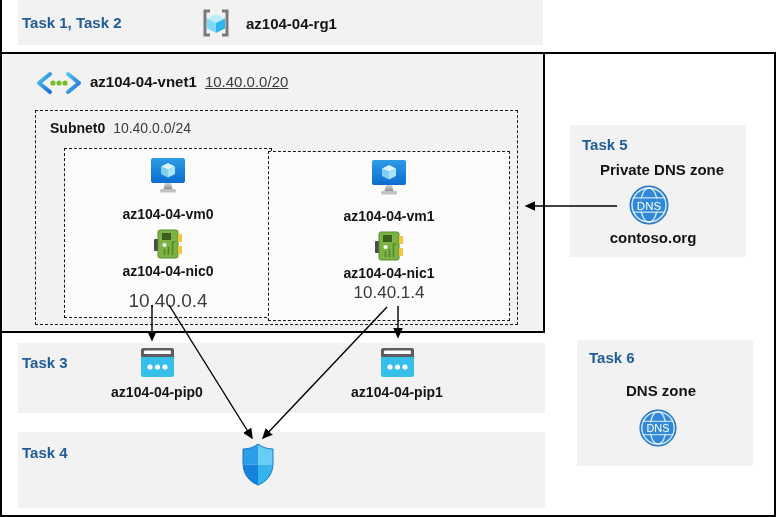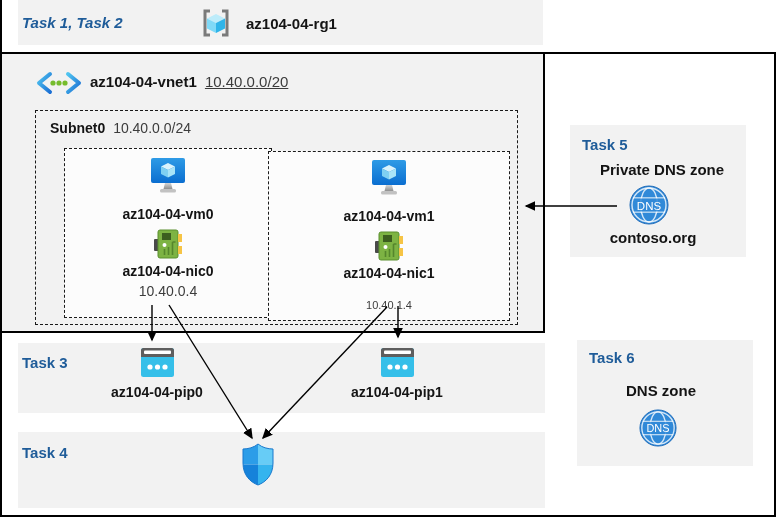--- a/index.html
+++ b/index.html
@@ -21,21 +21,21 @@
 <body>
 
 <div id="canvas">
 
   <div class="abs frame" style="left:0;top:0;width:2px;height:517px;"></div>
   <div class="abs frame" style="left:0;top:52px;width:776px;height:2px;"></div>
   <div class="abs frame" style="left:774px;top:52px;width:2px;height:465px;"></div>
   <div class="abs frame" style="left:0;top:515px;width:776px;height:2px;"></div>
 
   <div class="abs band" style="left:18px;top:0;width:525px;height:45px;"></div>
-  <div class="abs h-task" style="left:22px;top:14px;font-style:italic;">Task 1, Task 2</div>
+  <div class="abs h-task" style="left:22px;top:14px;">Task 1, Task 2</div>
   <div class="abs" style="left:200px;top:8px;">
     <svg width="32" height="30" viewBox="0 0 32 30">
       <path d="M10,3 H5 V27 H10" fill="none" stroke="#7a7a7a" stroke-width="3"></path>
       <path d="M22,3 H27 V27 H22" fill="none" stroke="#7a7a7a" stroke-width="3"></path>
       <polygon points="16,6 25,10.5 16,15 7,10.5" fill="#bdecfa"></polygon>
       <polygon points="7,10.5 16,15 16,25 7,20.5" fill="#7fd9f7"></polygon>
       <polygon points="25,10.5 16,15 16,25 25,20.5" fill="#2fb4e9"></polygon>
     </svg>
   </div>
   <div class="abs lbl15" style="left:246px;top:15px;">az104-04-rg1</div>
@@ -94,21 +94,21 @@
         <rect x="1" y="10" width="5" height="12" rx="1" fill="#4a4a4a"></rect>
         <rect x="5" y="1" width="20" height="28" rx="2" fill="#7db343" stroke="#5a8f2f" stroke-width="1"></rect>
         <rect x="25" y="5" width="4" height="8" fill="#f6c445"></rect>
         <rect x="25" y="17" width="4" height="8" fill="#f6c445"></rect>
         <rect x="9" y="4" width="9" height="7" fill="#3c5e1f"></rect>
         <circle cx="11.5" cy="16" r="2" fill="#ffffff"></circle>
         <path d="M11.5,20 v6 M15.5,18 v8 M19.5,13 v13 M19.5,13 h3" fill="none" stroke="#55862c" stroke-width="1.6"></path>
       </svg>
     </div>
     <div class="lbl" style="margin-top:4px;">az104-04-nic0</div>
-    <div class="reg" style="margin-top:4px;font-size:14px;">10.40.0.4</div>
+    <div class="reg" style="margin-top:11px;font-size:19px;">10.40.0.4</div>
   </div>
 
   <div class="abs dashed subnet-inner" style="left:268px;top:151px;width:240px;height:168px;">
     <div style="margin-top:7px;">
       <svg width="40" height="38" viewBox="0 0 40 38">
         <rect x="3" y="1" width="34" height="25" rx="2" fill="url(#gVm)"></rect>
         <polygon points="20,6 27,9.5 20,13 13,9.5" fill="#d9f3fc"></polygon>
         <polygon points="13,9.5 20,13 20,20.5 13,17" fill="#7fd0f2"></polygon>
         <polygon points="27,9.5 20,13 20,20.5 27,17" fill="#a9e4f8"></polygon>
         <polygon points="17,26 23,26 24.5,32 15.5,32" fill="url(#gStand)"></polygon>
@@ -121,21 +121,21 @@
         <rect x="1" y="10" width="5" height="12" rx="1" fill="#4a4a4a"></rect>
         <rect x="5" y="1" width="20" height="28" rx="2" fill="#7db343" stroke="#5a8f2f" stroke-width="1"></rect>
         <rect x="25" y="5" width="4" height="8" fill="#f6c445"></rect>
         <rect x="25" y="17" width="4" height="8" fill="#f6c445"></rect>
         <rect x="9" y="4" width="9" height="7" fill="#3c5e1f"></rect>
         <circle cx="11.5" cy="16" r="2" fill="#ffffff"></circle>
         <path d="M11.5,20 v6 M15.5,18 v8 M19.5,13 v13 M19.5,13 h3" fill="none" stroke="#55862c" stroke-width="1.6"></path>
       </svg>
     </div>
     <div class="lbl" style="margin-top:4px;">az104-04-nic1</div>
-    <div class="reg" style="margin-top:18px;font-size:11px;">10.40.1.4</div>
+    <div class="reg" style="margin-top:2px;font-size:17px;">10.40.1.4</div>
   </div>
 
   <div class="abs band" style="left:18px;top:343px;width:527px;height:70px;"></div>
   <div class="abs h-task" style="left:22px;top:354px;">Task 3</div>
 
   <div class="abs" style="left:141px;top:348px;">
     <svg width="33" height="29" viewBox="0 0 33 29">
       <rect x="0" y="0" width="33" height="29" rx="2.5" fill="#35bfe9"></rect>
       <path d="M0,9 h33 v-6.5 a2.5,2.5 0 0 0 -2.5,-2.5 h-28 a2.5,2.5 0 0 0 -2.5,2.5 z" fill="#5e5e5e"></path>
       <rect x="3" y="2.5" width="27" height="3.5" rx="1" fill="#ffffff"></rect>

